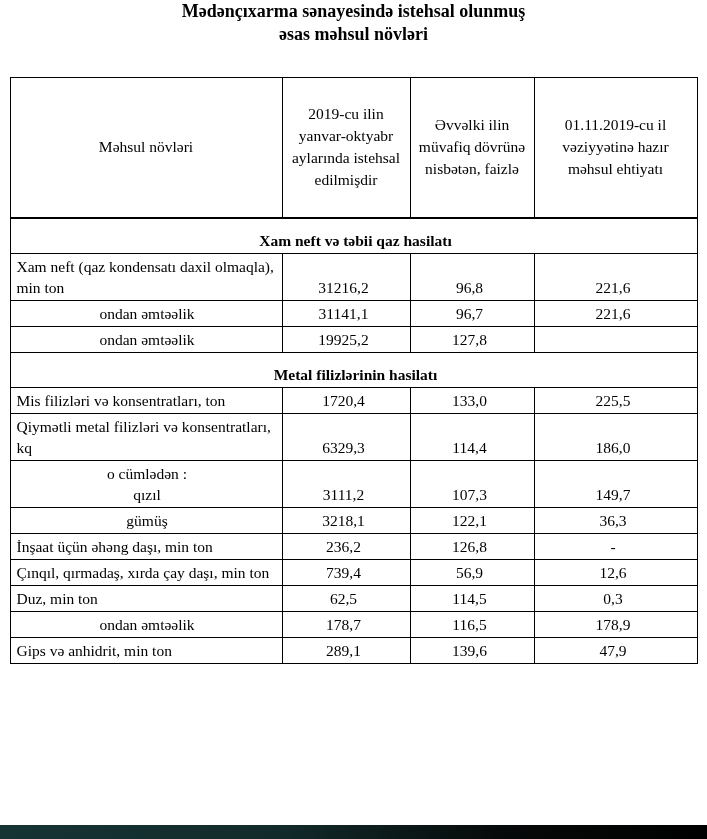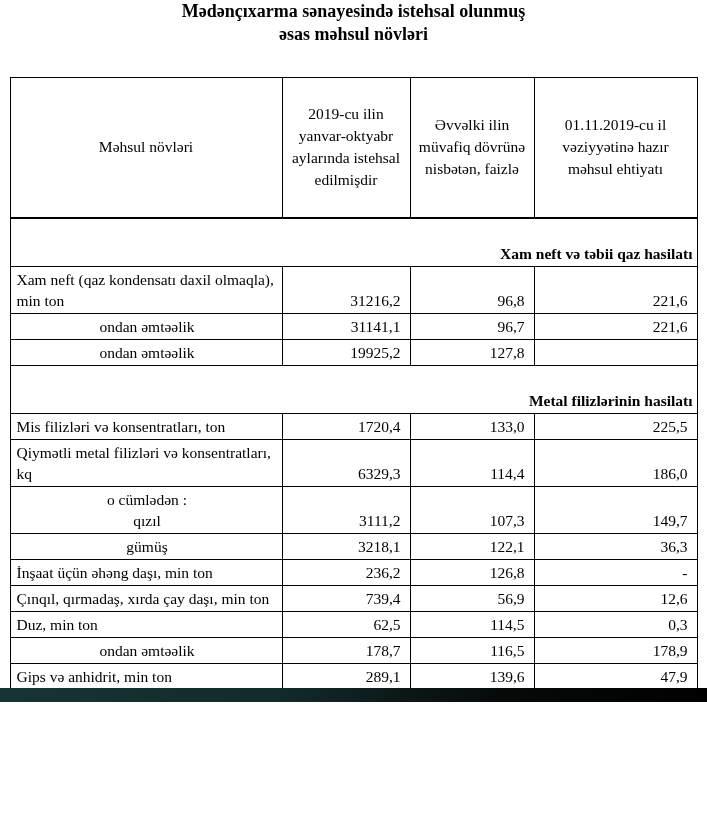--- a/index.html
+++ b/index.html
@@ -4,21 +4,21 @@
 <style>
   * { box-sizing: border-box; }
   html, body {
     margin: 0; padding: 0;
     width: 707px; height: 839px;
     background: #ffffff;
     color: #000;
     font-family: "Liberation Serif", serif;
     overflow: hidden;
   }
-  .page { position: relative; width: 707px; height: 702px; }
+  .page { position: relative; width: 707px; height: 839px; }
   .title {
     margin: 0;
     padding-top: 0px;
     text-align: center;
     font-size: 18px;
     line-height: 23px;
     font-weight: bold;
   }
   .stats-table {
     border-collapse: collapse;
@@ -38,25 +38,25 @@
   }
   thead th { border-bottom: 2px solid #000; }
   td {
     font-size: 15.5px;
     line-height: 21px;
     vertical-align: bottom;
     padding: 2px 4px;
   }
   td.label { text-align: left; white-space: pre-line; padding-left: 6px; }
   td.label.center { text-align: center; }
-  td.value { text-align: right; padding-right: 9px; }
+  td.value { text-align: center; padding-right: 9px; }
   td.section-title {
     font-weight: bold;
-    text-align: right;
-    padding: 24px 4px 2px 8px;
+    text-align: center;
+    padding: 11px 4px 2px 8px;
   }
   .bottom-bar {
     position: absolute;
     left: 0; bottom: 0;
     width: 707px; height: 14px;
     background: linear-gradient(90deg, #173434 0%, #122a2a 40%, #070a0a 70%, #000 100%);
   }
 </style>
 </head>
 <body>

